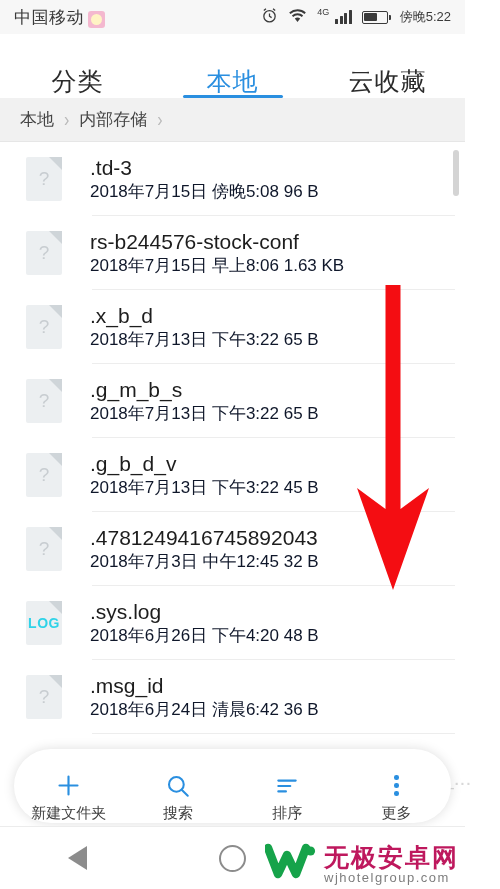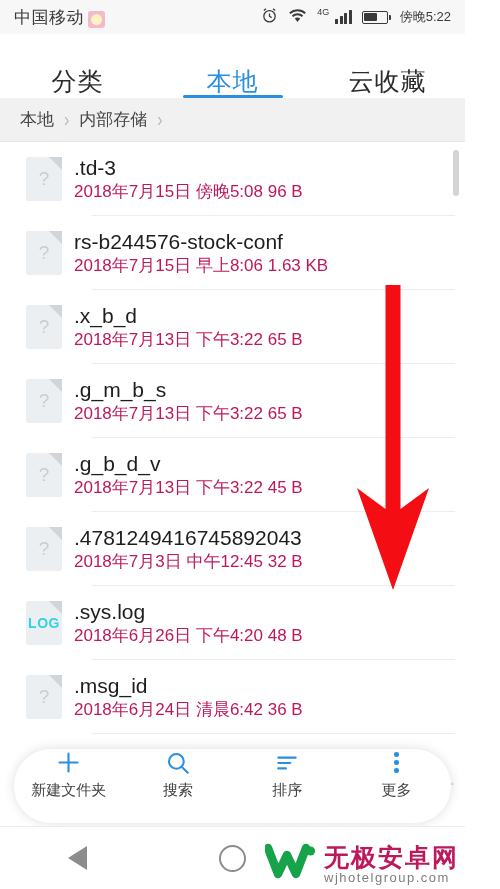--- a/index.html
+++ b/index.html
@@ -194,35 +194,35 @@
     color: #c8cdd1;
     font-weight: 400;
   }
   .ficon.log .ftxt {
     font-size: 14px;
     font-weight: bold;
     color: #2fd3e8;
     letter-spacing: 0.5px;
   }
   .rowtext {
-    margin-left: 12px;
+    margin-left: 28px;
     display: flex;
     flex-direction: column;
     justify-content: center;
     gap: 0;
     min-width: 0;
   }
   .fname {
     font-size: 21px;
     color: #1d1d1d;
     white-space: nowrap;
   }
   .fmeta {
     font-size: 17px;
-    color: #be185d;
+    color: #0f172a;
     white-space: nowrap;
   }
   .row.dim .fname { color: #d8d8d8; }
   .row.dim .fmeta { color: #e2e2e2; }
   .row.dim .ficon .sheet { background: #f5f6f7; }
   .row.dim .ficon .fold { border-top-color:#e8eaeb; }
   .row.dim .ficon .ftxt { color:#e6e8ea; }
 
   
   .scrollthumb {
@@ -246,21 +246,21 @@
   
   .toolbar {
     position: absolute;
     left: 14px; right: 14px;
     bottom: 66px;
     height: 74px;
     background: #ffffff;
     border-radius: 40px;
     box-shadow: 0 0 12px rgba(0,0,0,0.13);
     display: flex;
-    align-items: flex-start;
+    align-items: flex-end;
     z-index: 5;
   }
   .tbitem {
     flex: 1;
     display: flex;
     flex-direction: column;
     align-items: center;
     justify-content: center;
     gap: 5px;
   }

